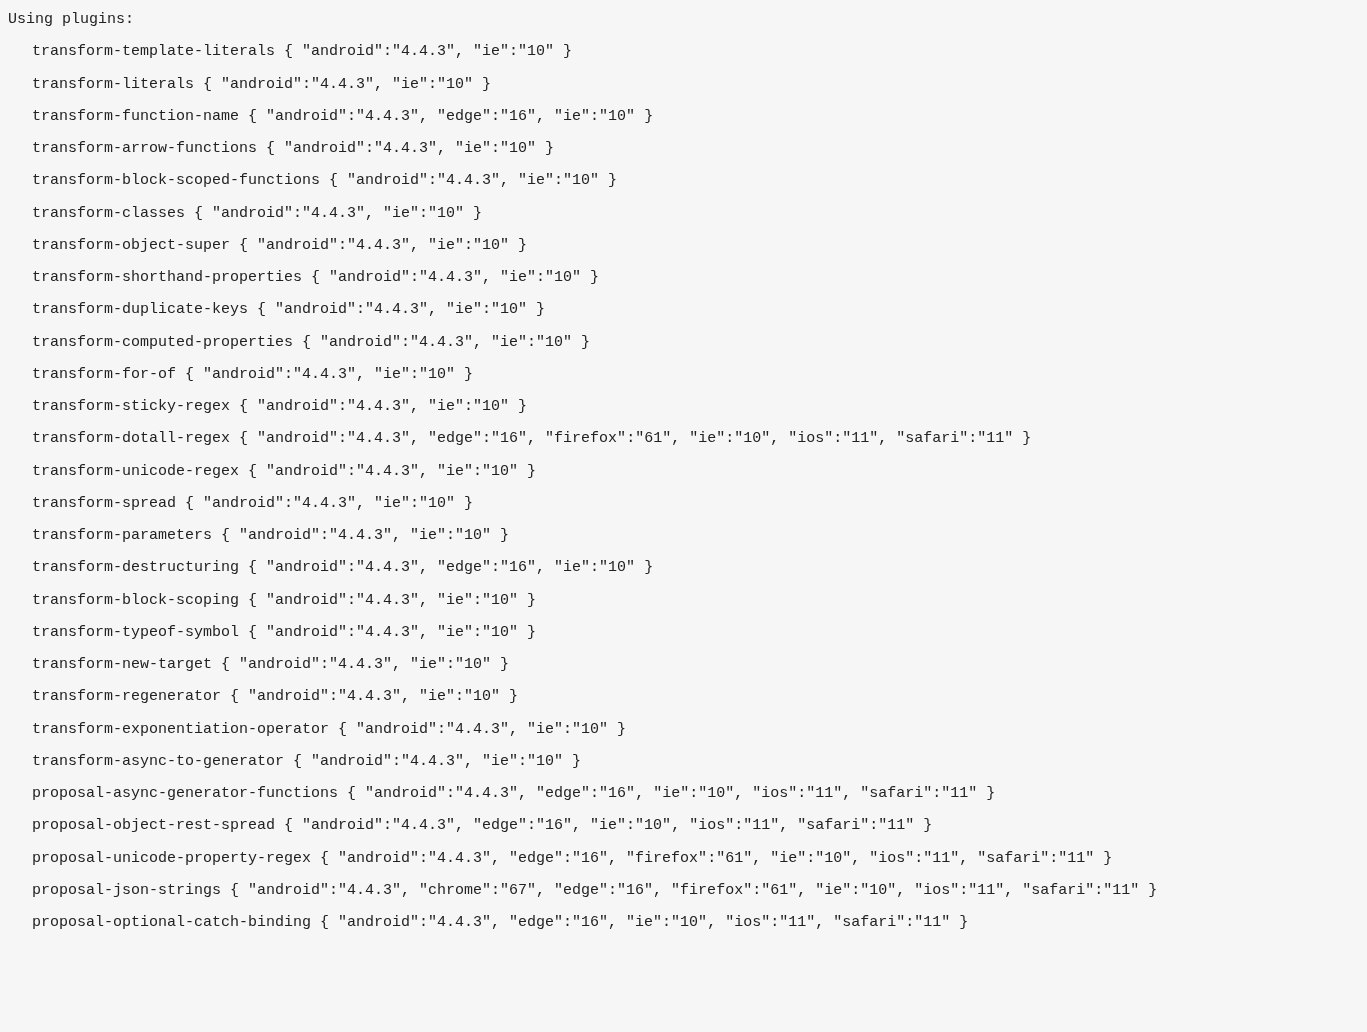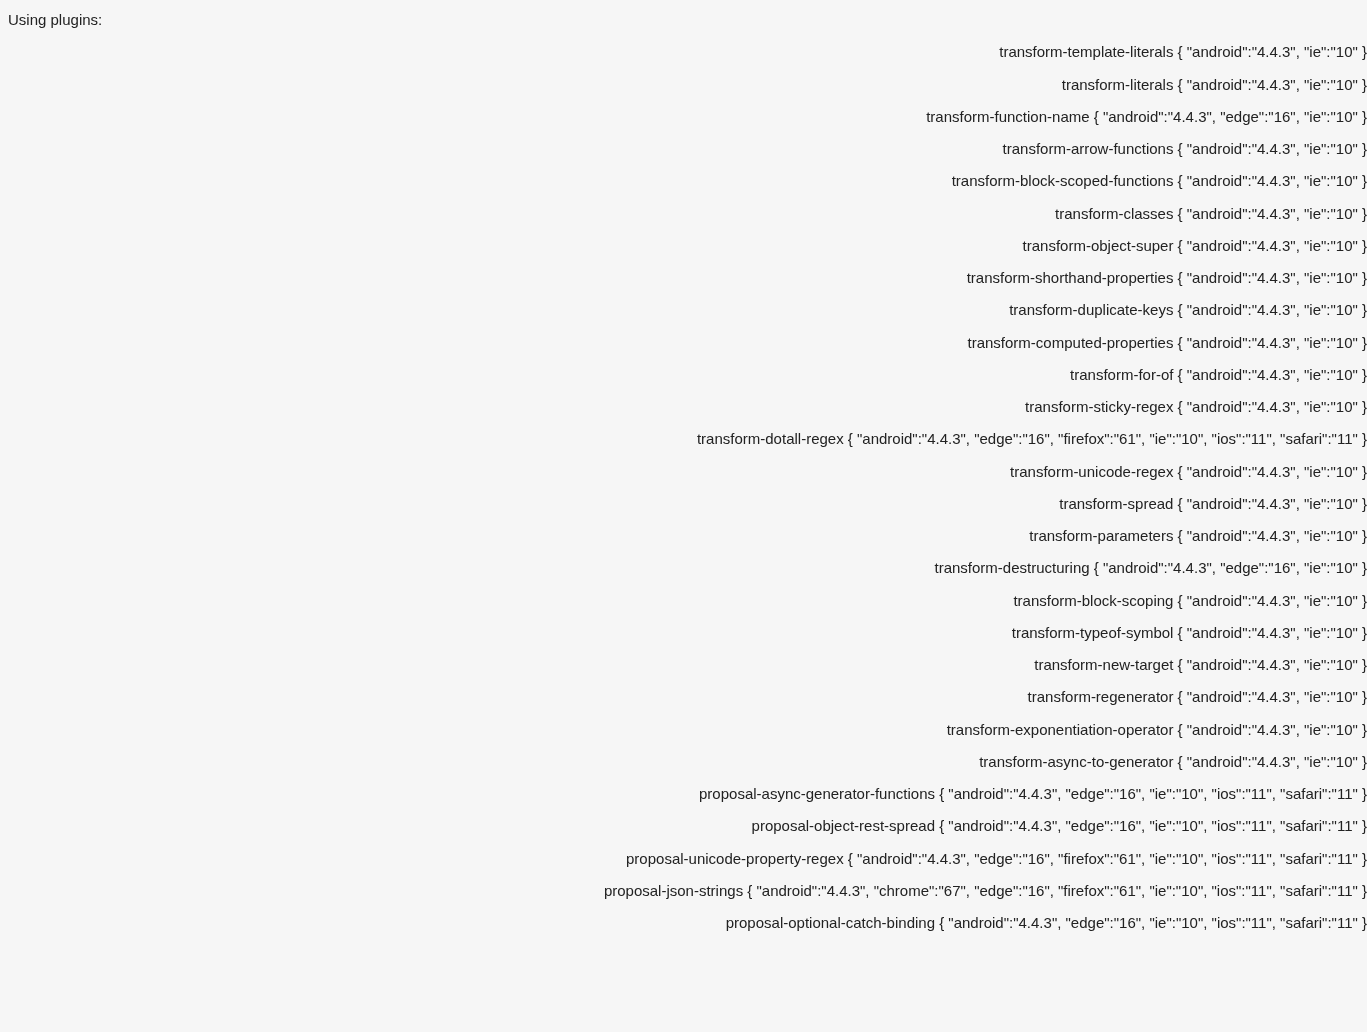--- a/index.html
+++ b/index.html
@@ -11,27 +11,26 @@
       background: #f6f6f6;
       font-family: "SF Mono", "Monaco", "Menlo", "Consolas", "Courier New", monospace;
       font-size: 15px;
       line-height: 2.15;
       color: #222;
       padding: 4px 0 4px 4px;
       white-space: nowrap;
       overflow-x: hidden;
     }
     pre {
-      font-family: Liberation Sans, sans-serif;
+      font-family: Liberation Mono, monospace;
       white-space: pre;
     }
     .header {
       padding-left: 4px;
     }
     .plugin-line {
       padding-left: 28px;
-      text-align: right;
     }
   </style>
 </head>
 <body>
 
 <pre><div class="header">Using plugins:</div><div id="plugin-list"><div class="plugin-line"><span>transform-template-literals</span> <span>{ "android":"4.4.3", "ie":"10" }</span></div><div class="plugin-line"><span>transform-literals</span> <span>{ "android":"4.4.3", "ie":"10" }</span></div><div class="plugin-line"><span>transform-function-name</span> <span>{ "android":"4.4.3", "edge":"16", "ie":"10" }</span></div><div class="plugin-line"><span>transform-arrow-functions</span> <span>{ "android":"4.4.3", "ie":"10" }</span></div><div class="plugin-line"><span>transform-block-scoped-functions</span> <span>{ "android":"4.4.3", "ie":"10" }</span></div><div class="plugin-line"><span>transform-classes</span> <span>{ "android":"4.4.3", "ie":"10" }</span></div><div class="plugin-line"><span>transform-object-super</span> <span>{ "android":"4.4.3", "ie":"10" }</span></div><div class="plugin-line"><span>transform-shorthand-properties</span> <span>{ "android":"4.4.3", "ie":"10" }</span></div><div class="plugin-line"><span>transform-duplicate-keys</span> <span>{ "android":"4.4.3", "ie":"10" }</span></div><div class="plugin-line"><span>transform-computed-properties</span> <span>{ "android":"4.4.3", "ie":"10" }</span></div><div class="plugin-line"><span>transform-for-of</span> <span>{ "android":"4.4.3", "ie":"10" }</span></div><div class="plugin-line"><span>transform-sticky-regex</span> <span>{ "android":"4.4.3", "ie":"10" }</span></div><div class="plugin-line"><span>transform-dotall-regex</span> <span>{ "android":"4.4.3", "edge":"16", "firefox":"61", "ie":"10", "ios":"11", "safari":"11" }</span></div><div class="plugin-line"><span>transform-unicode-regex</span> <span>{ "android":"4.4.3", "ie":"10" }</span></div><div class="plugin-line"><span>transform-spread</span> <span>{ "android":"4.4.3", "ie":"10" }</span></div><div class="plugin-line"><span>transform-parameters</span> <span>{ "android":"4.4.3", "ie":"10" }</span></div><div class="plugin-line"><span>transform-destructuring</span> <span>{ "android":"4.4.3", "edge":"16", "ie":"10" }</span></div><div class="plugin-line"><span>transform-block-scoping</span> <span>{ "android":"4.4.3", "ie":"10" }</span></div><div class="plugin-line"><span>transform-typeof-symbol</span> <span>{ "android":"4.4.3", "ie":"10" }</span></div><div class="plugin-line"><span>transform-new-target</span> <span>{ "android":"4.4.3", "ie":"10" }</span></div><div class="plugin-line"><span>transform-regenerator</span> <span>{ "android":"4.4.3", "ie":"10" }</span></div><div class="plugin-line"><span>transform-exponentiation-operator</span> <span>{ "android":"4.4.3", "ie":"10" }</span></div><div class="plugin-line"><span>transform-async-to-generator</span> <span>{ "android":"4.4.3", "ie":"10" }</span></div><div class="plugin-line"><span>proposal-async-generator-functions</span> <span>{ "android":"4.4.3", "edge":"16", "ie":"10", "ios":"11", "safari":"11" }</span></div><div class="plugin-line"><span>proposal-object-rest-spread</span> <span>{ "android":"4.4.3", "edge":"16", "ie":"10", "ios":"11", "safari":"11" }</span></div><div class="plugin-line"><span>proposal-unicode-property-regex</span> <span>{ "android":"4.4.3", "edge":"16", "firefox":"61", "ie":"10", "ios":"11", "safari":"11" }</span></div><div class="plugin-line"><span>proposal-json-strings</span> <span>{ "android":"4.4.3", "chrome":"67", "edge":"16", "firefox":"61", "ie":"10", "ios":"11", "safari":"11" }</span></div><div class="plugin-line"><span>proposal-optional-catch-binding</span> <span>{ "android":"4.4.3", "edge":"16", "ie":"10", "ios":"11", "safari":"11" }</span></div></div></pre>
 
 </body></html>

